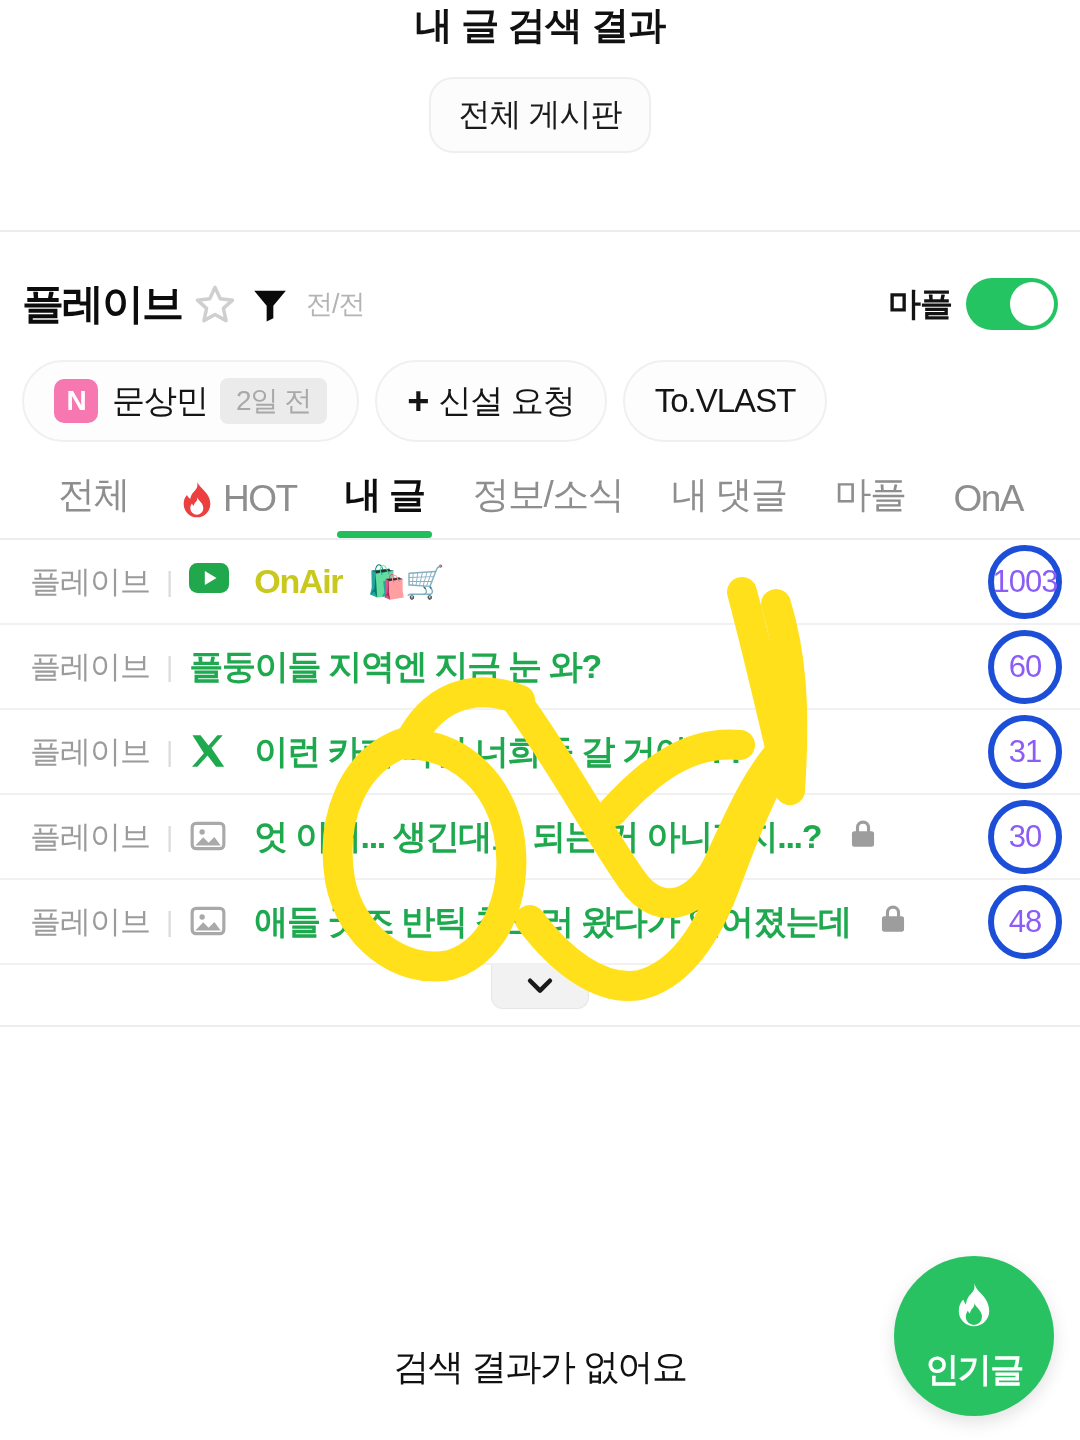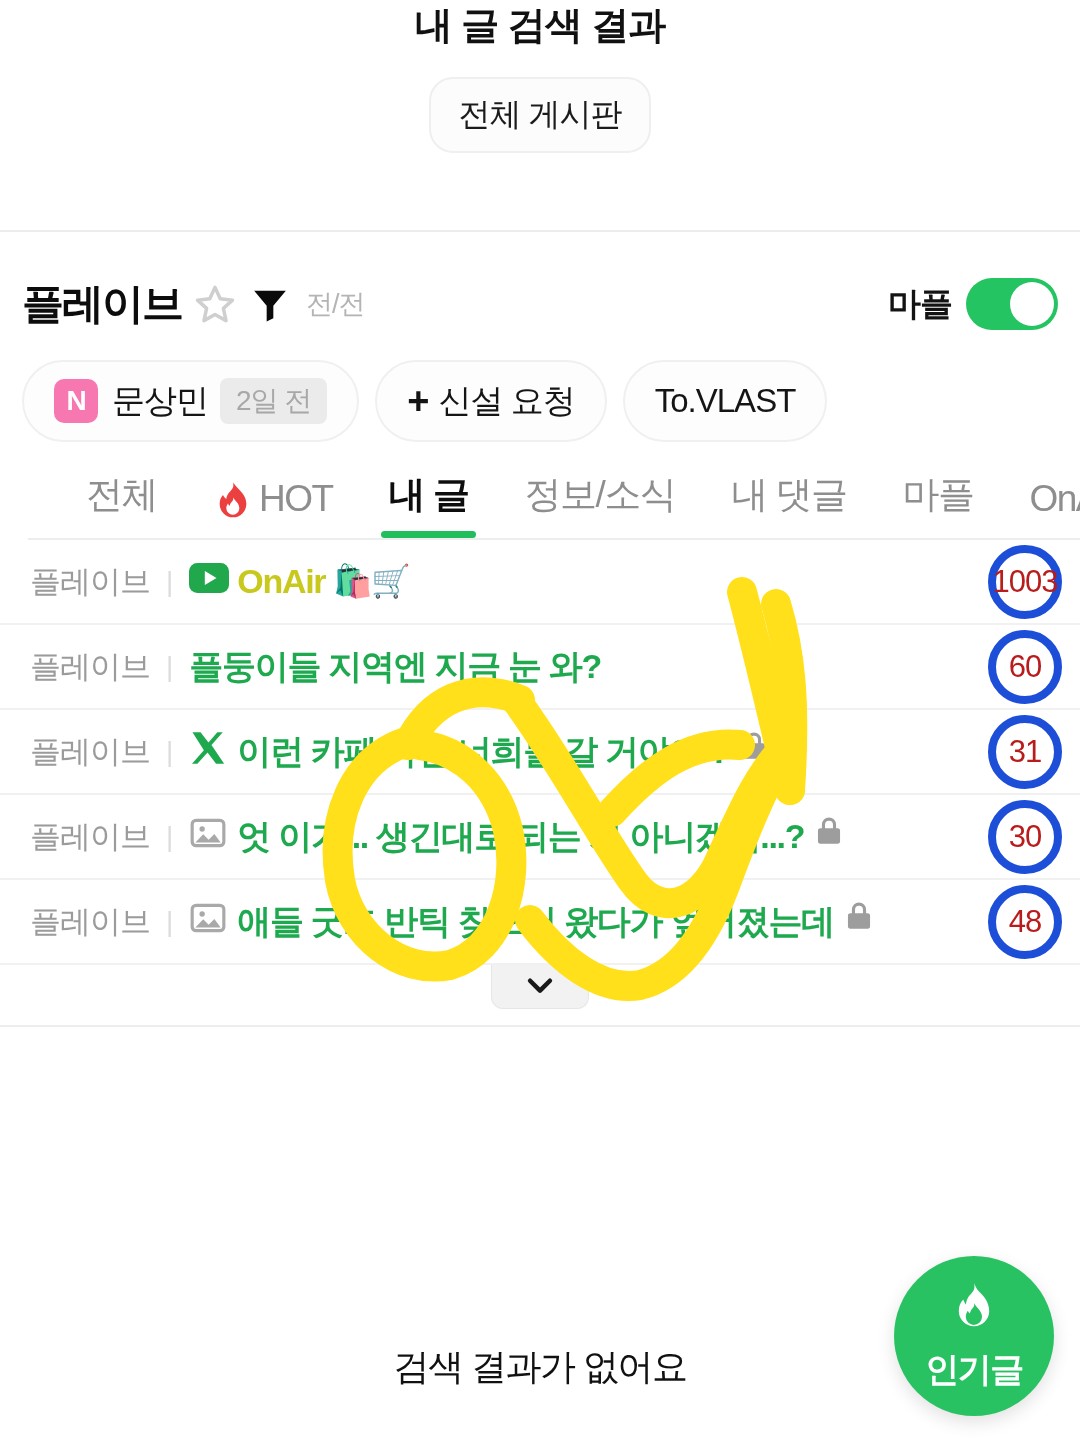--- a/index.html
+++ b/index.html
@@ -79,23 +79,23 @@
     margin-right: 14px; flex: none;
   }
   .time-badge {
     margin-left: 12px; background: #ebebeb; color: #a8a8a8;
     font-size: 28px; border-radius: 8px; padding: 4px 16px; letter-spacing: -1px;
   }
   .plus-glyph { font-size: 38px; font-weight: 700; margin-right: 10px; color:#141414; }
 
   
   .tabs {
-    display: flex; align-items: flex-end; gap: 8px;
+    display: flex; align-items: flex-end; gap: 0;
     padding: 26px 0 0 34px; height: 98px;
-    border-bottom: 2px solid #ededed; overflow: hidden; margin-left: 28px;
+    border-bottom: 2px solid #ededed; overflow: hidden;
   }
   .tab {
     font-size: 37px; color: #8e8e8e; letter-spacing: -1.5px;
     padding: 0 24px 18px 24px; white-space: nowrap; cursor: pointer;
     position: relative; display: flex; align-items: center; gap: 6px;
   }
   .tab.active { color: #0d0d0d; font-weight: 700; }
   .tab.active::after {
     content: ""; position: absolute; left: 16px; right: 16px; bottom: 0;
     height: 7px; background: #22bd5d; border-radius: 4px;
@@ -106,29 +106,29 @@
   .post-list { background: #fff; }
   .post-row {
     display: flex; align-items: center; height: 85px;
     padding: 0 18px 0 30px; border-bottom: 2px solid #f1f1f1;
     cursor: pointer; overflow: hidden;
   }
   .post-board { font-size: 31px; color: #9b9b9b; letter-spacing: -1px; flex: none; }
   .row-sep { color: #dcdcdc; margin: 0 16px; font-size: 28px; flex: none; }
   .post-title {
     font-size: 34px; font-weight: 700; color: #1fa94f; letter-spacing: -1.3px;
-    white-space: nowrap; overflow: hidden; display: flex; align-items: flex-start; gap: 8px;
+    white-space: nowrap; overflow: hidden; display: flex; align-items: center; gap: 25px;
     flex: 1; min-width: 0;
   }
   .post-title .onair-word { color: #c9c81e; font-weight: 600; }
   .cnt-circle {
     flex: none; margin-left: 20px;
-    width: 74px; height: 74px; border-radius: 50%; border: 8px solid #1d4ed8;
+    width: 74px; height: 74px; border-radius: 50%; border: 6px solid #1d4ed8;
     display: flex; align-items: center; justify-content: center;
-    color: #b91c1c; font-size: 31px; letter-spacing: -1px; background: #fff;
+    color: #8b5cf6; font-size: 31px; letter-spacing: -1px; background: #fff;
   }
   .ico { width: 40px; height: 40px; flex: none; display: inline-block; vertical-align: middle; }
   .emoji { font-size: 32px; }
 
   
   .expand-wrap {
     height: 62px; display: flex; align-items: flex-start; justify-content: center;
     border-bottom: 2px solid #ededed; background: #fff;
   }
   .expand-btn {

